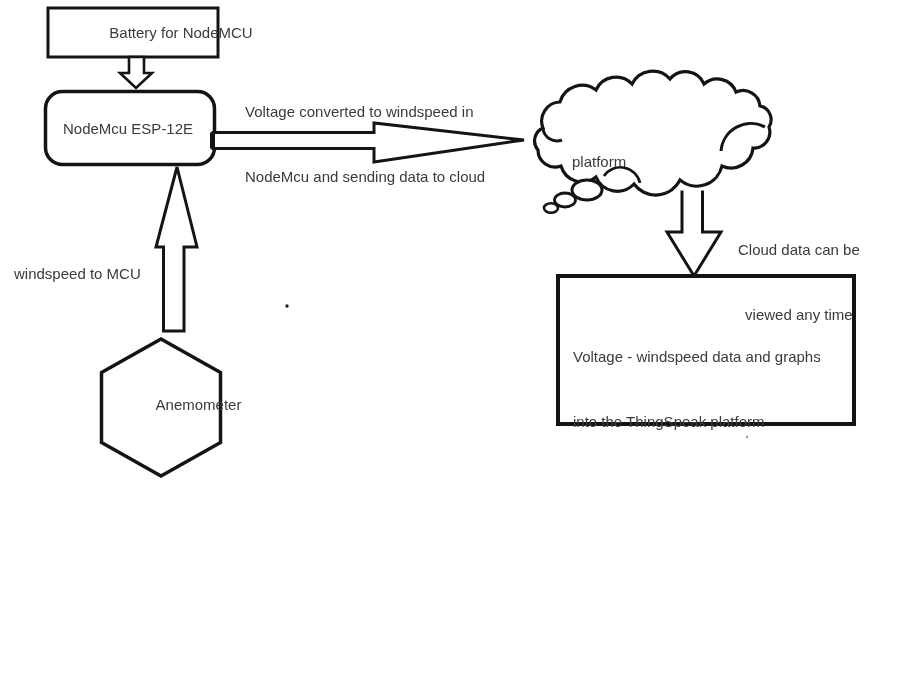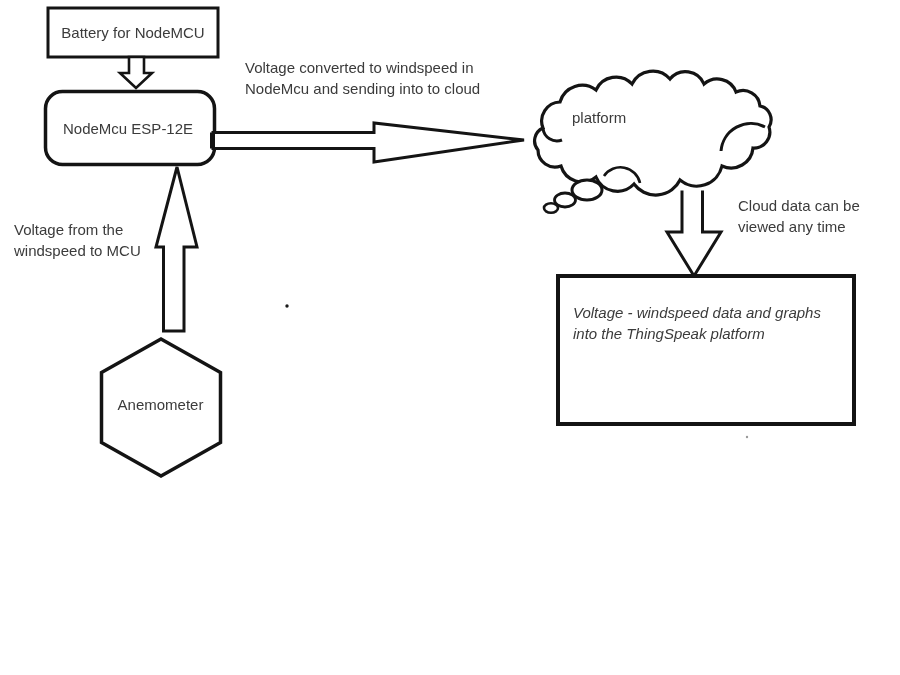--- a/index.html
+++ b/index.html
@@ -21,26 +21,27 @@
     left: 0;
     top: 0;
   }
   .lbl {
     position: absolute;
     font-size: 15px;
     line-height: 21px;
     color: #3b3b3b;
     white-space: nowrap;
   }
-  .lbl span { display: block; }
+  .lbl span { display: block; margin-top: 44px; }
   .center-box {
     display: flex;
     align-items: center;
     justify-content: center;
     text-align: left;
+    padding-left: 48px;
   }
   .left-box {
     display: flex;
     align-items: center;
     justify-content: flex-start;
   }
 </style>
 </head>
 <body>
 
@@ -94,35 +95,34 @@
   </svg>
 
   <div class="lbl center-box" style="left:48px; top:8px; width:170px; height:49px; position:absolute;">Battery for NodeMCU</div>
 
   <div class="lbl left-box" style="left:63px; top:92px; width:150px; height:73px; position:absolute;">NodeMcu ESP-12E</div>
 
   <div class="lbl" style="left:572px; top:107px;">
     <span>platform</span>
   </div>
 
-  <div class="lbl" style="left:573px; top:302px; width:280px;font-style:italic;">
+  <div class="lbl" style="left:573px; top:302px; width:280px;">
     <span>Voltage - windspeed data and graphs</span>
     <span>into the ThingSpeak platform</span>
   </div>
 
-  <div class="lbl center-box" style="left:101px; top:339px; width:119px; height:130px; position:absolute;">Anemometer</div>
+  <div class="lbl center-box" style="left:91px; top:339px; width:119px; height:130px; position:absolute;">Anemometer</div>
 
   <div class="lbl" style="left:245px; top:57px;">
     <span>Voltage converted to windspeed in</span>
-    <span>NodeMcu and sending into to cloud</span>
+    <span>NodeMcu and sending data to cloud</span>
   </div>
 
-  <div class="lbl" style="left:738px; top:195px;">
+  <div class="lbl" style="left:738px; top:195px;text-align:center;">
     <span>Cloud data can be</span>
     <span>viewed any time</span>
   </div>
 
   <div class="lbl" style="left:14px; top:219px;">
-    <span>Voltage from the</span>
     <span>windspeed to MCU</span>
   </div>
 
 </div>
 
 </body></html>

